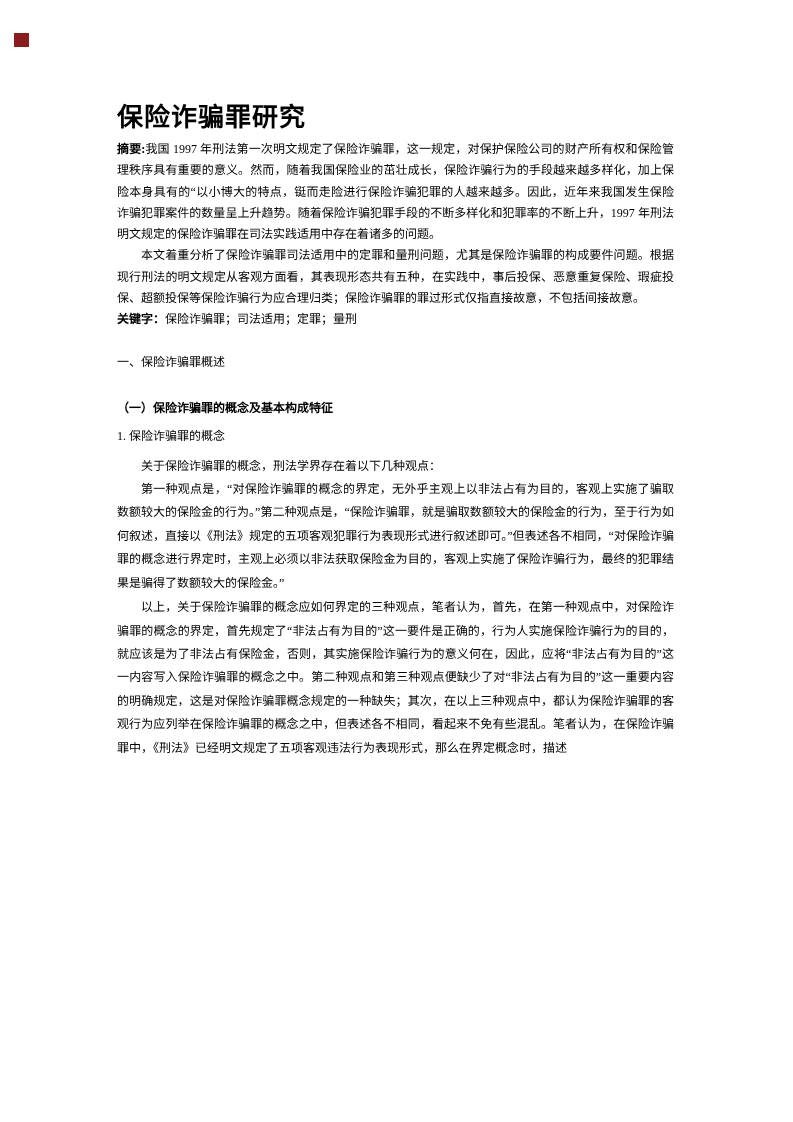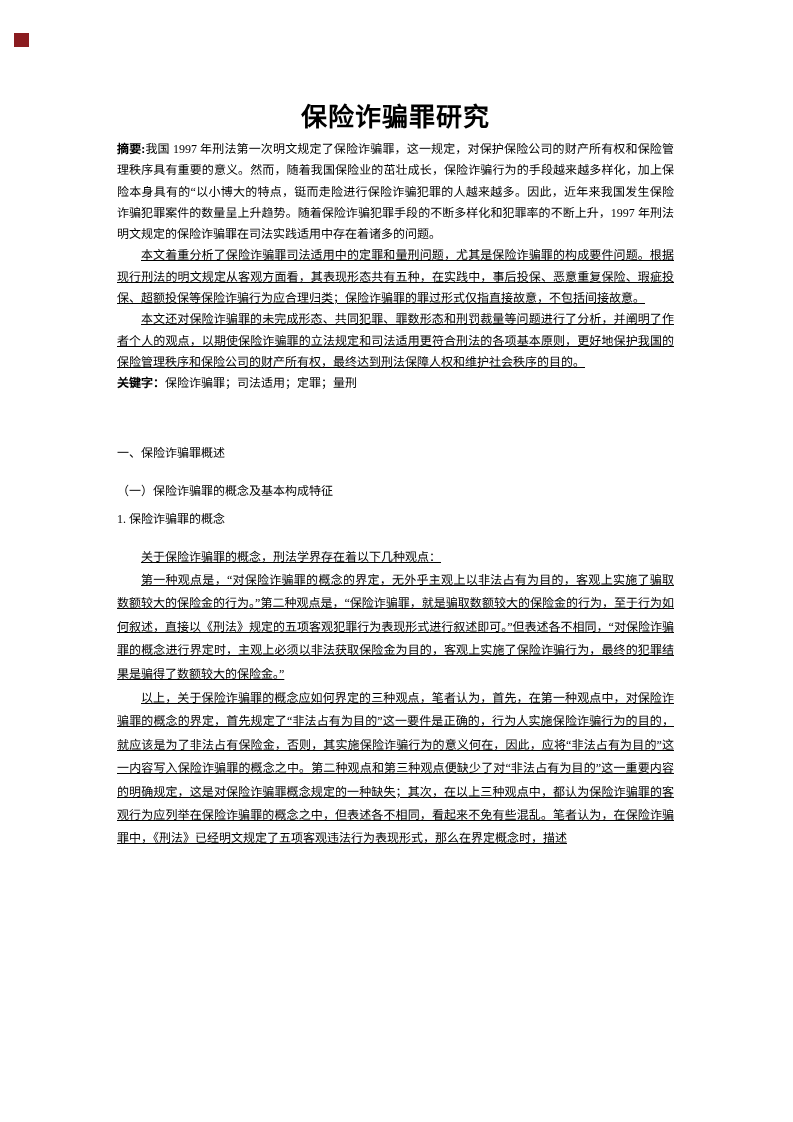--- a/index.html
+++ b/index.html
@@ -24,54 +24,52 @@
     position: absolute;
     left: 117px;
     top: 97px;
     width: 557px;
   }
   .doc-title {
     margin: 0;
     font-size: 26px;
     font-weight: bold;
     line-height: 42px;
-    text-align: center;
     letter-spacing: 1px;
   }
   p {
     margin: 0;
     font-size: 12px;
     line-height: 21.3px;
     text-align: justify;
   }
   .lbl { font-weight: bold; }
-  .indent { text-indent: 2em; text-decoration: underline; }
+  .indent { text-indent: 2em; }
   .keywords { }
-  .h-sec   { margin-top: 47px; line-height: 22px; }
-  .h-sub   { margin-top: 16px;  line-height: 22px; }
+  .h-sec   { margin-top: 20px; line-height: 22px; }
+  .h-sub   { margin-top: 24px;  line-height: 22px; font-weight: bold; }
   .h-num   { margin-top: 6px;  line-height: 22px; }
-  .lead    { margin-top: 16px;  line-height: 23.4px; }
+  .lead    { margin-top: 8px;  line-height: 23.4px; }
   .body-p  { line-height: 23.4px; }
   .body-p2 { margin-top: 1px; line-height: 23.4px; }
 </style>
 </head>
 <body>
 
 <div class="page">
   <div class="corner-mark"></div>
 
   <div class="content">
 
     <h1 class="doc-title">保险诈骗罪研究</h1>
 
     <p class="abstract-p"><span class="lbl">摘要:</span><span>我国 1997 年刑法第一次明文规定了保险诈骗罪，这一规定，对保护保险公司的财产所有权和保险管理秩序具有重要的意义。然而，随着我国保险业的茁壮成长，保险诈骗行为的手段越来越多样化，加上保险本身具有的“以小博大的特点，铤而走险进行保险诈骗犯罪的人越来越多。因此，近年来我国发生保险诈骗犯罪案件的数量呈上升趋势。随着保险诈骗犯罪手段的不断多样化和犯罪率的不断上升，1997 年刑法明文规定的保险诈骗罪在司法实践适用中存在着诸多的问题。</span></p>
 
     <p class="abstract-p indent">本文着重分析了保险诈骗罪司法适用中的定罪和量刑问题，尤其是保险诈骗罪的构成要件问题。根据现行刑法的明文规定从客观方面看，其表现形态共有五种，在实践中，事后投保、恶意重复保险、瑕疵投保、超额投保等保险诈骗行为应合理归类；保险诈骗罪的罪过形式仅指直接故意，不包括间接故意。</p>
 
-    <p class="abstract-p indent">本文还对保险诈骗罪的未完成形态、共同犯罪、罪数形态和刑罚裁量等问题进行了分析，并阐明了作者个人的观点，以期使保险诈骗罪的立法规定和司法适用更符合刑法的各项基本原则，更好地保护我国的保险管理秩序和保险公司的财产所有权，最终达到刑法保障人权和维护社会秩序的目的。</p>
 
     <p class="keywords"><span class="lbl">关键字：</span><span>保险诈骗罪；司法适用；定罪；量刑</span></p>
 
     <p class="h-sec">一、保险诈骗罪概述</p>
     <p class="h-sub">（一）保险诈骗罪的概念及基本构成特征</p>
     <p class="h-num">1. 保险诈骗罪的概念</p>
 
     <p class="lead indent">关于保险诈骗罪的概念，刑法学界存在着以下几种观点：</p>
 
     <p class="body-p indent">第一种观点是，“对保险诈骗罪的概念的界定，无外乎主观上以非法占有为目的，客观上实施了骗取数额较大的保险金的行为。”第二种观点是，“保险诈骗罪，就是骗取数额较大的保险金的行为，至于行为如何叙述，直接以《刑法》规定的五项客观犯罪行为表现形式进行叙述即可。”但表述各不相同，“对保险诈骗罪的概念进行界定时，主观上必须以非法获取保险金为目的，客观上实施了保险诈骗行为，最终的犯罪结果是骗得了数额较大的保险金。”</p>

